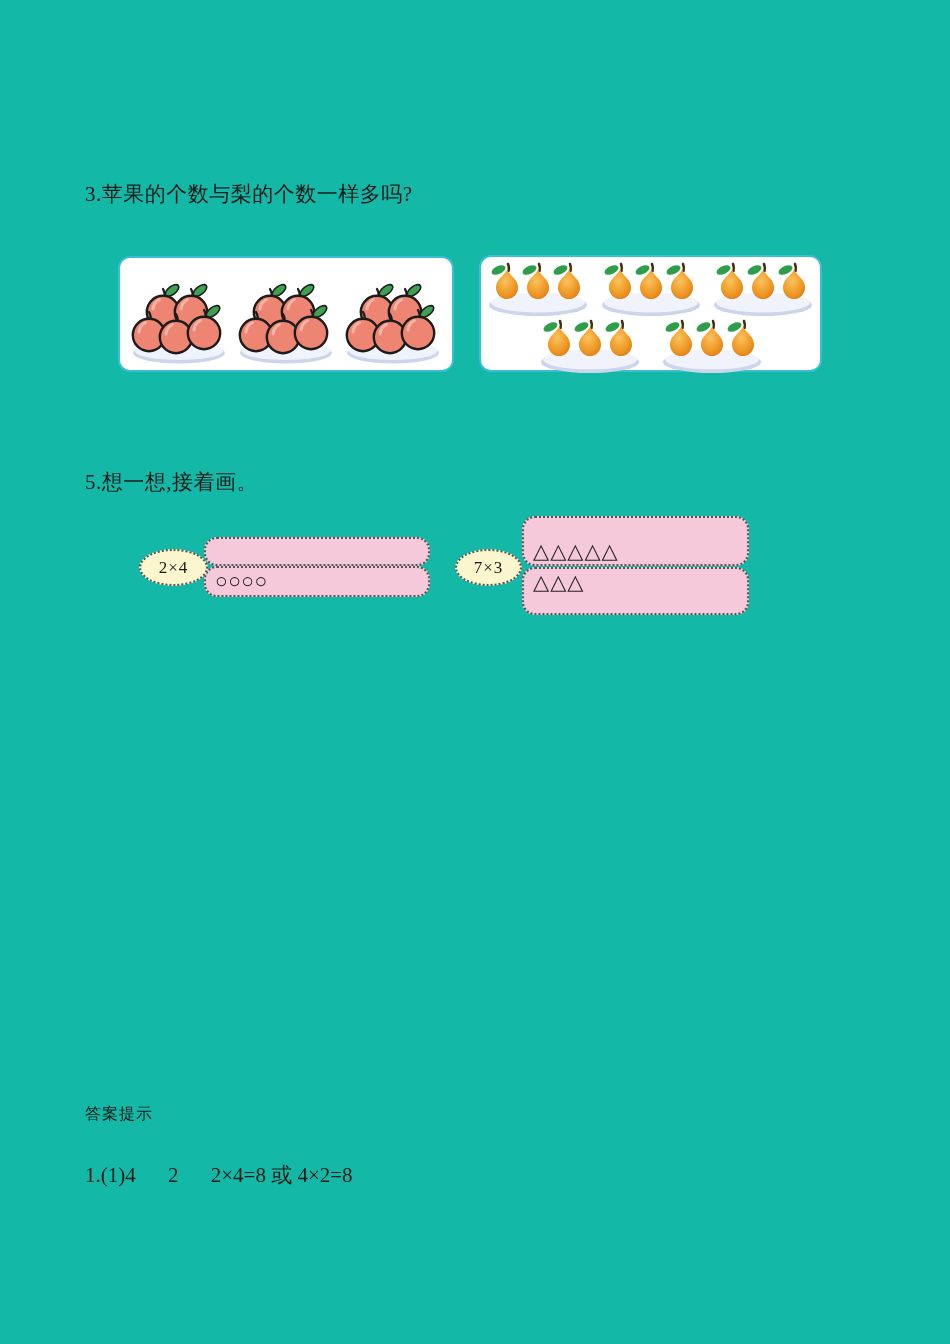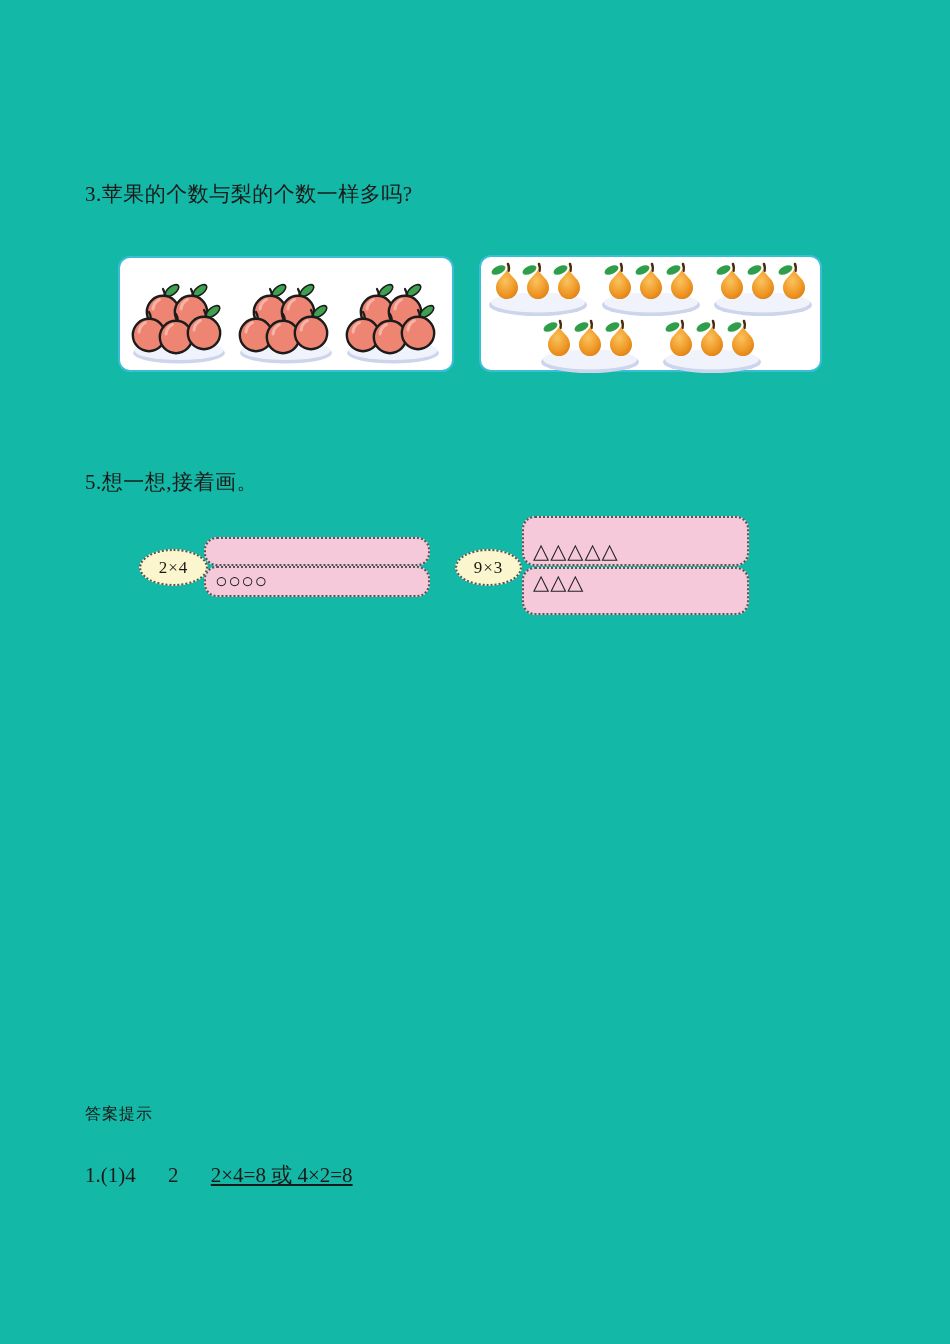--- a/index.html
+++ b/index.html
@@ -41,21 +41,21 @@
   .g1-bottom{left:204px;top:566px;width:226px;height:31px;align-items:center;padding-left:9px;}
   .g2-top{left:522px;top:516px;width:227px;height:50px;align-items:flex-end;padding:0 0 2px 9px;}
   .g2-bottom{left:522px;top:567px;width:227px;height:48px;align-items:flex-start;padding:3px 0 0 9px;}
 
   .symbols{font-size:21px;line-height:1;color:#222;letter-spacing:1px;}
   .circles{font-weight:bold;letter-spacing:0.5px;}
 
   .answers-heading{position:absolute;left:85px;top:1104px;margin:0;font-size:16px;letter-spacing:1px;}
   .answer-line{position:absolute;left:85px;top:1161px;margin:0;font-size:21px;white-space:nowrap;}
   .ans-part{margin-right:27px;}
-  .ans-part:last-child{margin-right:11px;text-decoration:underline;}
+  .ans-part:last-child{margin-right:11px;}
   .defs-holder{position:absolute;width:0;height:0;overflow:hidden;}
 </style>
 </head>
 <body>
 
 <div class="page">
 
   <div class="defs-holder" id="defs-holder"><svg width="0" height="0" aria-hidden="true">
         <defs>
      <radialGradient id="pearGrad" cx="42%" cy="38%" r="70%">
@@ -216,21 +216,21 @@
     <span>2×4</span>
   </div>
   <div class="pink-box g1-top">
     <span class="symbols"></span>
   </div>
   <div class="pink-box g1-bottom">
     <span class="symbols circles">○○○○</span>
   </div>
 
   <div class="oval oval-2">
-    <span>9×3</span>
+    <span>7×3</span>
   </div>
   <div class="pink-box g2-top">
     <span class="symbols triangles">△△△△△</span>
   </div>
   <div class="pink-box g2-bottom">
     <span class="symbols triangles">△△△</span>
   </div>
 
   <p class="answers-heading">答案提示</p>
 

